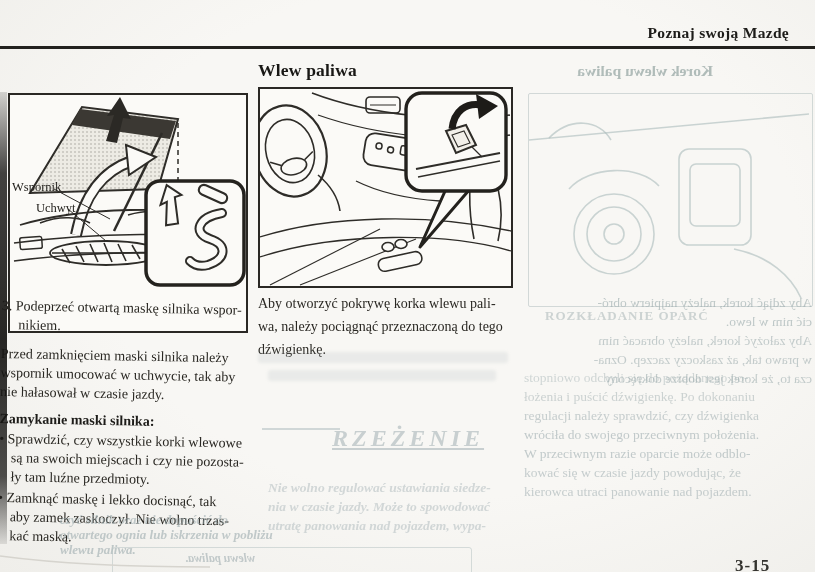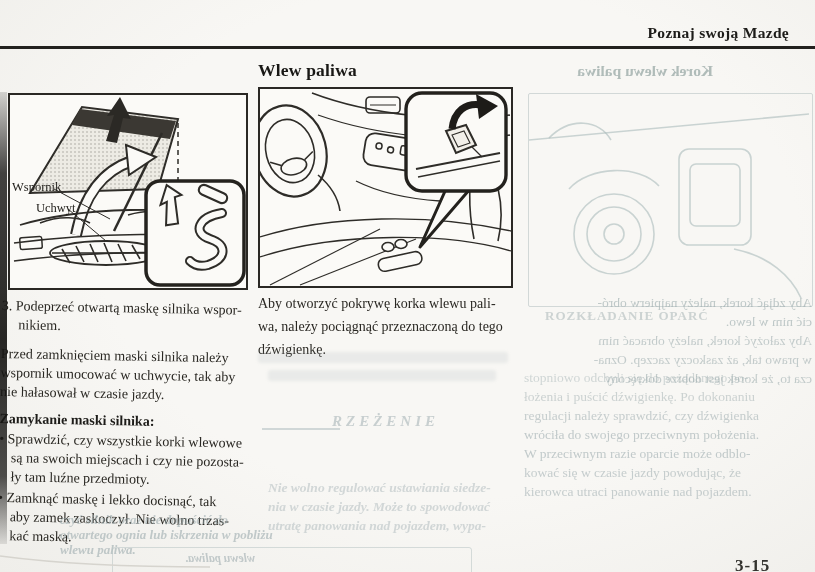--- a/index.html
+++ b/index.html
@@ -28,21 +28,21 @@
 </head>
 <body>
 
 <div class="page">
 
   <div class="abs hdr" style="top:24px;right:26px;">Poznaj swoją Mazdę</div>
   <div class="abs rule" style="top:46px;left:0;width:815px;"></div>
 
   <div class="abs h1" style="top:60px;left:258px;">Wlew paliwa</div>
 
-  <div class="abs fig" style="left:8px;top:93px;width:240px;height:197px;text-decoration:underline;">
+  <div class="abs fig" style="left:8px;top:93px;width:240px;height:240px;text-decoration:underline;">
     <svg width="236" height="193" viewBox="0 0 236 193">
       <defs>
         <pattern id="dots" width="4" height="4" patternUnits="userSpaceOnUse">
           <circle cx="1" cy="1" r="0.7" fill="#55524c"></circle>
         </pattern>
       </defs>
       <g stroke="#2e2c28" fill="none" stroke-width="1.6">
 
         <path d="M20,98 L72,12 L168,24 L148,94 Z" fill="#edebe4" stroke-width="2"></path>
         <path d="M20,98 L72,12 L168,24 L148,94 Z" fill="url(#dots)" stroke="none" opacity="0.55"></path>
@@ -166,21 +166,21 @@
 
   <div class="abs" style="left:258px;top:295px;width:258px;">
     <div class="body-line" style="position:static;">Aby otworzyć pokrywę korka wlewu pali-</div>
     <div class="body-line" style="position:static;margin-top:5px;">wa, należy pociągnąć przeznaczoną do tego</div>
     <div class="body-line" style="position:static;margin-top:5px;">dźwigienkę.</div>
   </div>
 
   <div class="blurstrip" style="left:258px;top:352px;width:250px;height:11px;"></div>
   <div class="blurstrip" style="left:268px;top:370px;width:228px;height:11px;"></div>
   <div class="abs" style="left:262px;top:428px;width:78px;height:2px;background:rgba(168,183,185,0.5);"></div>
-  <div class="ghost ghost-bold" style="left:332px;top:413px;font-size:15px;letter-spacing:4px;color:rgba(152,168,171,0.5);font-style:italic;">RZEŻENIE</div>
+  <div class="ghost ghost-bold" style="left:332px;top:425px;font-size:24px;letter-spacing:4px;color:rgba(152,168,171,0.5);font-style:italic;text-decoration:underline;">RZEŻENIE</div>
   <div class="ghost ghost-line ghost-bold ghost-italic" style="left:268px;top:478px;color:rgba(148,164,167,0.38);">
     <div>Nie wolno regulować ustawiania siedze-</div>
     <div>nia w czasie jazdy. Może to spowodować</div>
     <div>utratę panowania nad pojazdem, wypa-</div>
   </div>
 
   <div class="ghost ghost-mirror ghost-bold" style="left:538px;top:62px;width:175px;font-size:15.5px;color:rgba(158,172,170,0.8);">Korek wlewu paliwa</div>
 
   <div class="abs" style="left:528px;top:93px;width:283px;height:212px;border:1.5px solid rgba(178,192,192,0.55);border-radius:2px;">
     <svg width="280" height="209" viewBox="0 0 280 209">

